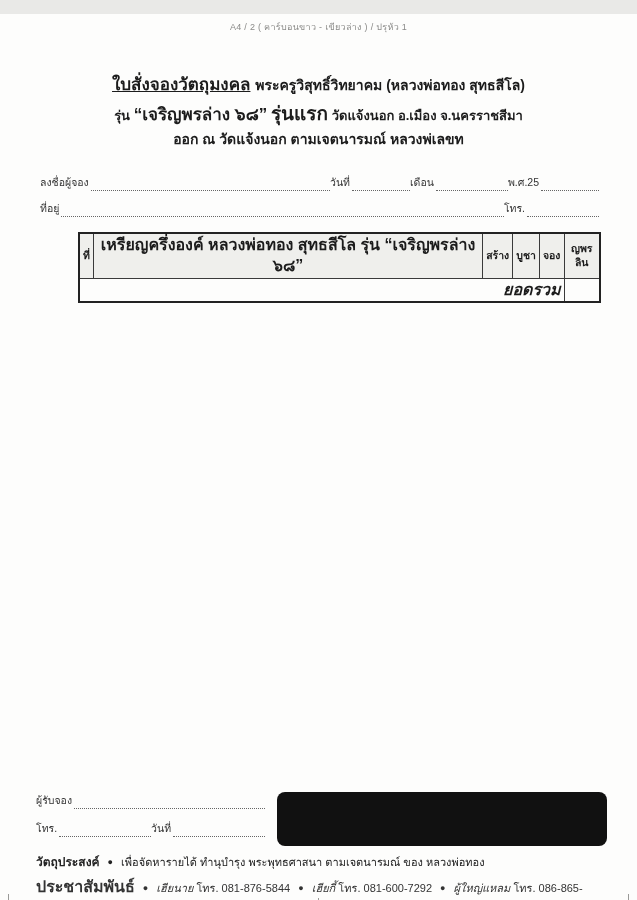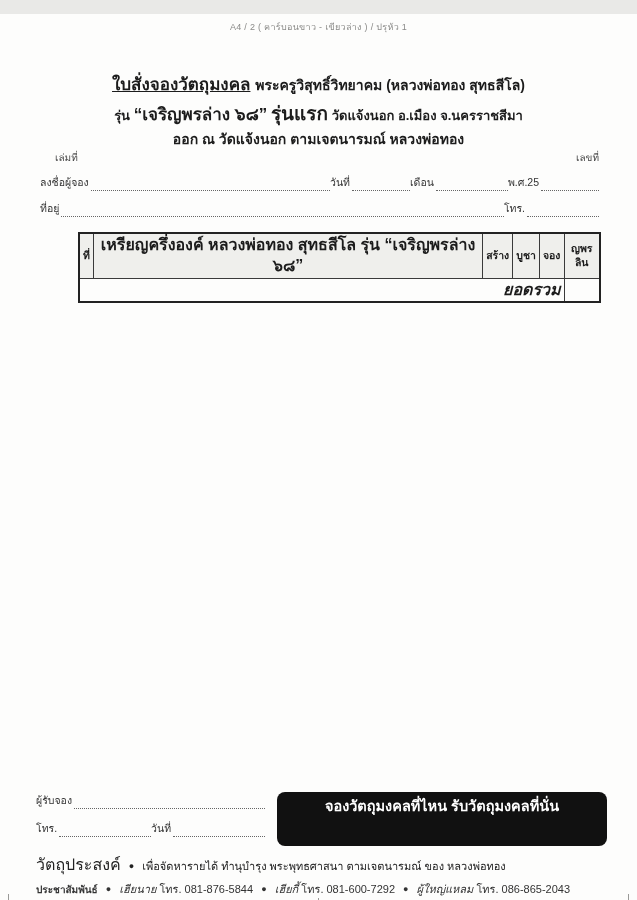--- a/index.html
+++ b/index.html
@@ -39,25 +39,25 @@
   td.total{width:36px;}
   tfoot td{border-top:2px solid #222;}
   .grand-label{text-align:right;font-weight:bold;font-style:italic;font-size:16px;padding:2px 8px;}
   
   .footer{position:absolute;left:36px;right:30px;top:778px;font-size:10.5px;color:#333;}
   .rcv-row{display:flex;}
   .rcv-left{flex:1;padding-right:12px;}
   .notice-box{flex:0 0 330px;background:#111;color:#fff;border-radius:8px;
     text-align:center;font-weight:bold;font-size:14.5px;line-height:1.45;padding:4px 4px;}
   .purpose{margin-top:6px;font-size:11px;color:#222;}
-  .purpose .plabel{font-weight:normal;font-size:16px;}
+  .purpose .plabel{font-weight:bold;font-size:12px;}
   .bullet{display:inline-block;margin:0 5px;font-size:9px;vertical-align:1px;}
   .pr-line{margin-top:3px;font-size:11px;}
   .pr-line .name{font-style:italic;}
-  .pr-line .plabel{font-weight:bold;font-size:10px;text-align:right;}
+  .pr-line .plabel{font-weight:bold;font-size:16px;text-align:right;}
   .pr-line2{margin-top:2px;padding-left:96px;font-size:11px;}
   
   .tick{position:absolute;width:1px;background:#9a9a98;}
 </style>
 </head>
 <body>
 
 <div class="page">
 
   <div class="print-note">A4 / 2 ( คาร์บอนขาว - เขียวล่าง ) / ปรุหัว 1</div>
@@ -66,27 +66,23 @@
     <div class="t1">
       <span class="main">ใบสั่งจองวัตถุมงคล</span>
       <span class="suffix">พระครูวิสุทธิ์วิทยาคม (หลวงพ่อทอง สุทธสีโล)</span>
     </div>
     <div class="t2">
       <span>รุ่น</span>
       <span class="series">“เจริญพรล่าง ๖๘”</span>
       <span class="first">รุ่นแรก</span>
       <span>วัดแจ้งนอก อ.เมือง จ.นครราชสีมา</span>
     </div>
-    <div class="t3">ออก ณ วัดแจ้งนอก ตามเจตนารมณ์ หลวงพ่อทอง</div>
+    <div class="t3">ออก ณ วัดแจ้งนอก ตามเจตนารมณ์ หลวงพ่เลขท</div>
   </div>
 
-  <div class="corner-row">
-    <span>เล่มที่</span>
-    <span>เลขที่</span>
-  </div>
 
   <div class="fields">
     <div class="fline">
       <span class="lbl">ลงชื่อผู้จอง</span>
       <span class="dots"></span>
       <span class="lbl">วันที่</span>
       <span class="dots short"></span>
       <span class="lbl">เดือน</span>
       <span class="dots mid"></span>
       <span class="lbl">พ.ศ.25</span>
@@ -128,21 +124,20 @@
           <span class="dots"></span>
         </div>
         <div class="fline" style="margin-top:11px;">
           <span class="lbl">โทร.</span>
           <span class="dots"></span>
           <span class="lbl">วันที่</span>
           <span class="dots"></span>
         </div>
       </div>
       <div class="notice-box">
-        <div>จองวัตถุมงคลที่ไหน รับวัตถุมงคลที่นั่น</div>
       </div>
     </div>
 
     <div class="purpose">
       <span class="plabel">วัตถุประสงค์</span>
       <span class="bullet">●</span>
       <span>เพื่อจัดหารายได้ ทำนุบำรุง พระพุทธศาสนา ตามเจตนารมณ์ ของ หลวงพ่อทอง</span>
     </div>
 
     <div class="pr-line">

